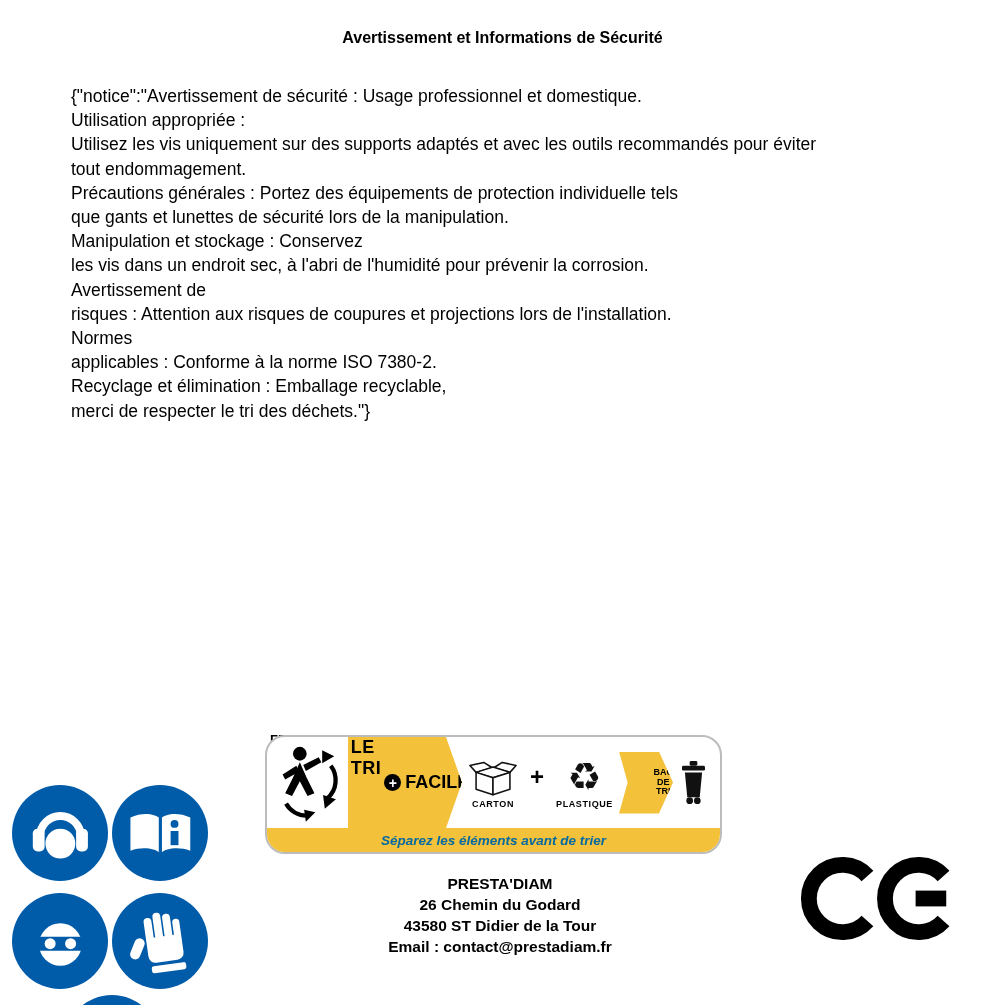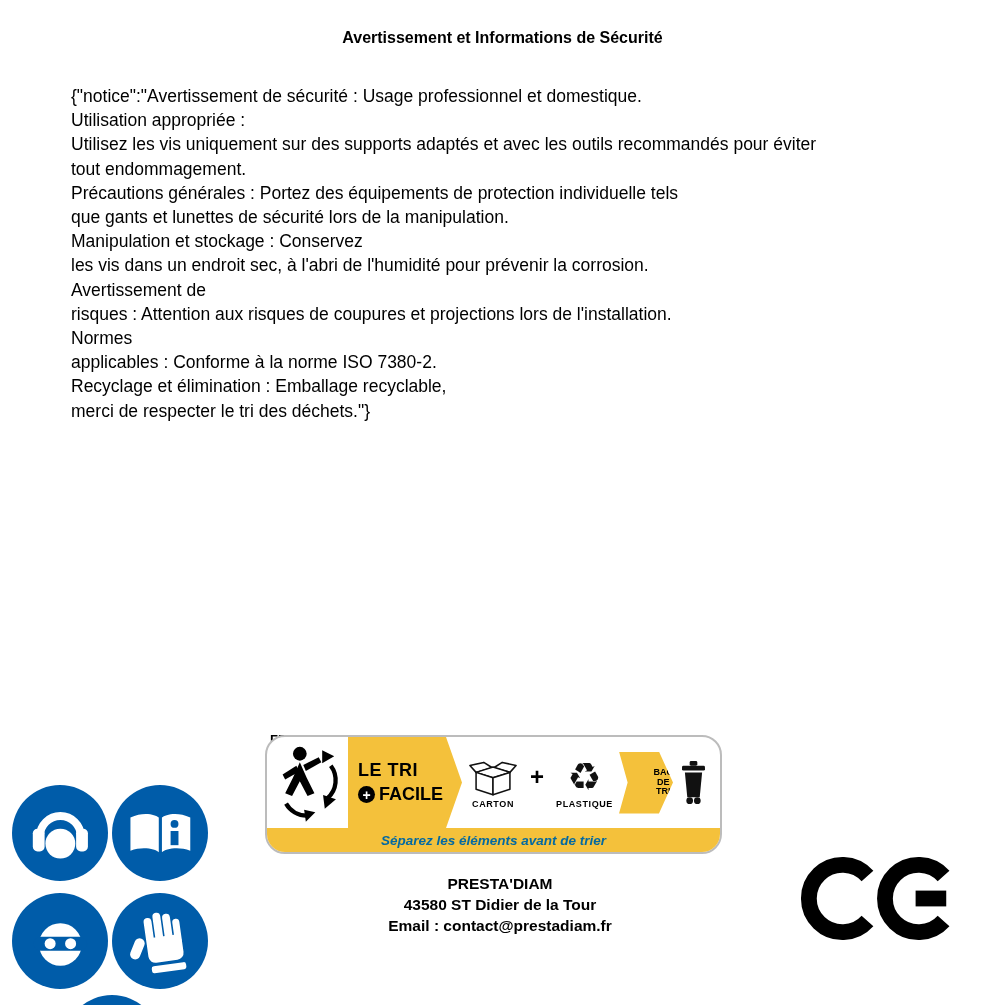--- a/index.html
+++ b/index.html
@@ -67,21 +67,21 @@
   .card-row {
     flex: 1;
     display: flex;
     align-items: center;
   }
   .triman { width: 74px; height: 80px; margin-left: 7px; flex: none; }
   .letri {
     width: 114px; height: 100%;
     background: #F4C13B;
     clip-path: polygon(0 0, calc(100% - 16px) 0, 100% 50%, calc(100% - 16px) 100%, 0 100%);
-    display: flex; flex-direction: column; justify-content: center;
+    display: flex; flex-direction: row; justify-content: center;
     padding-left: 10px; box-sizing: border-box;
     gap: 3px; flex: none;
   }
   .letri .l1 { font-weight: bold; font-size: 18px; letter-spacing: .5px; }
   .letri .l2 { display: flex; align-items: center; gap: 4px; font-weight: bold; font-size: 18px; }
   .plus-circle {
     width: 17px; height: 17px;
     background: #000; color: #fff;
     border-radius: 50%;
     display: inline-flex; align-items: center; justify-content: center;
@@ -216,20 +216,21 @@
         <circle cx="11" cy="41.5" r="3.5"></circle>
         <circle cx="19" cy="41.5" r="3.5"></circle>
       </svg>
 
     </div>
     <div class="tagline">Séparez les éléments avant de trier</div>
   </div>
 
   <div class="address">
     <div>PRESTA'DIAM</div>
+    <div>26 Chemin du Godard</div>
     <div>43580 ST Didier de la Tour</div>
     <div>Email : contact@prestadiam.fr</div>
   </div>
 
   <svg class="ce" viewBox="0 0 170 94" fill="none" stroke="#000" stroke-width="16">
     <path d="M 70.3 24.3 A 34 34 0 1 0 70.3 69.7"></path>
     <path d="M 147.3 24.3 A 34 34 0 1 0 147.3 69.7"></path>
     <path d="M 119 47 L 150 47"></path>
   </svg>
 

